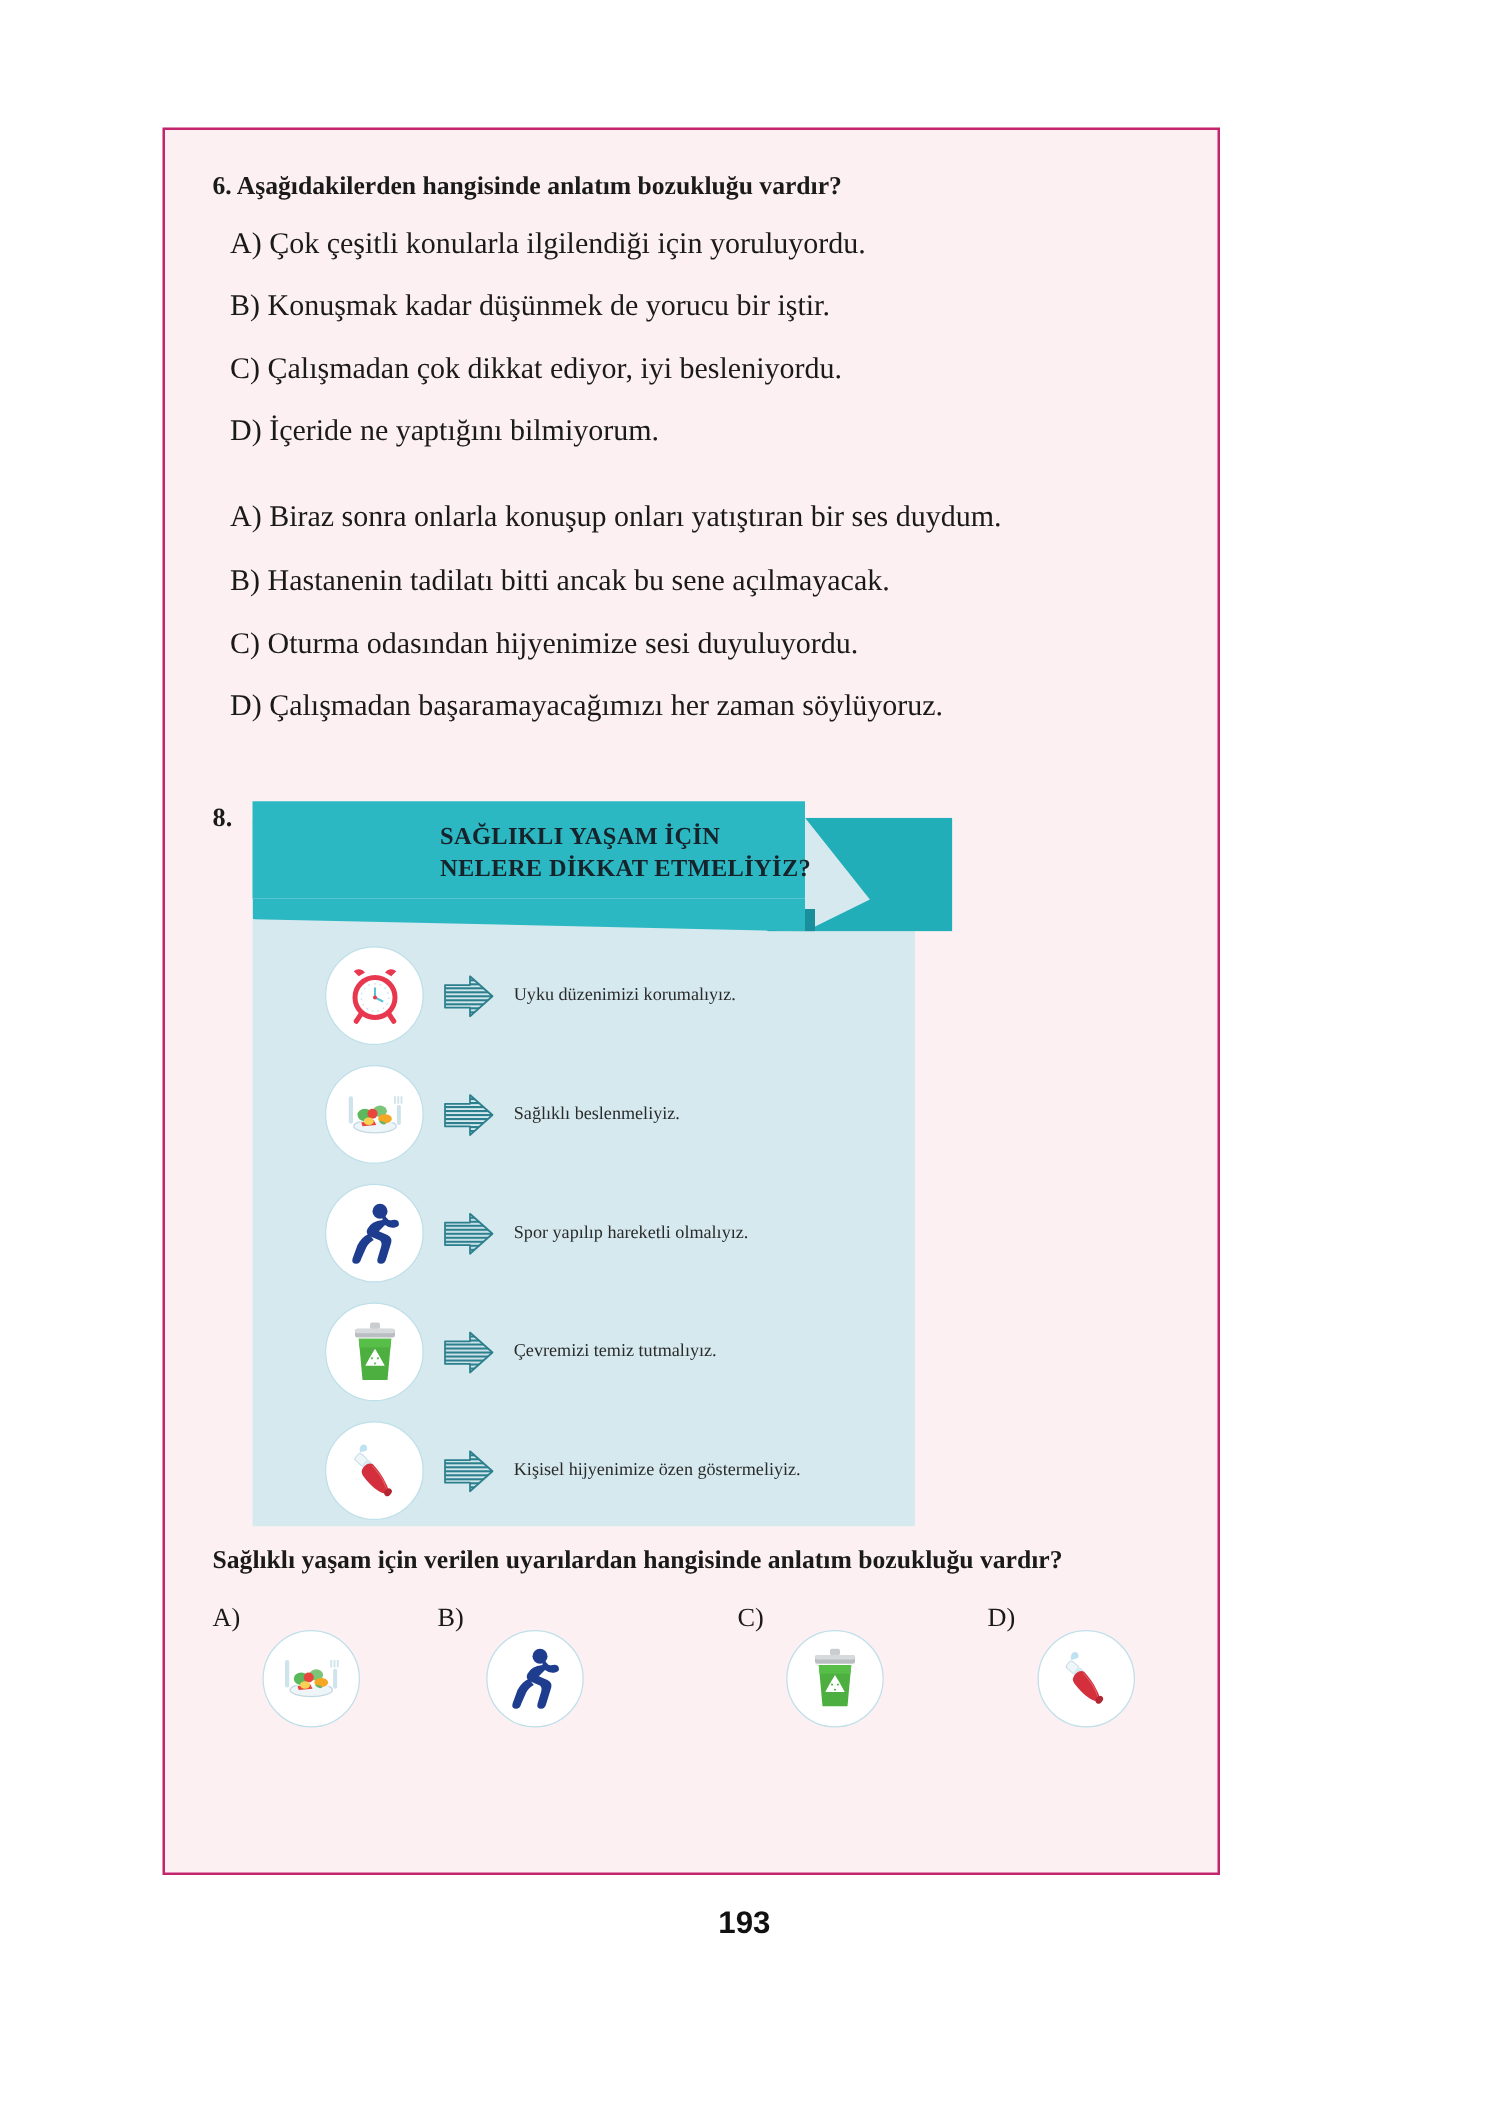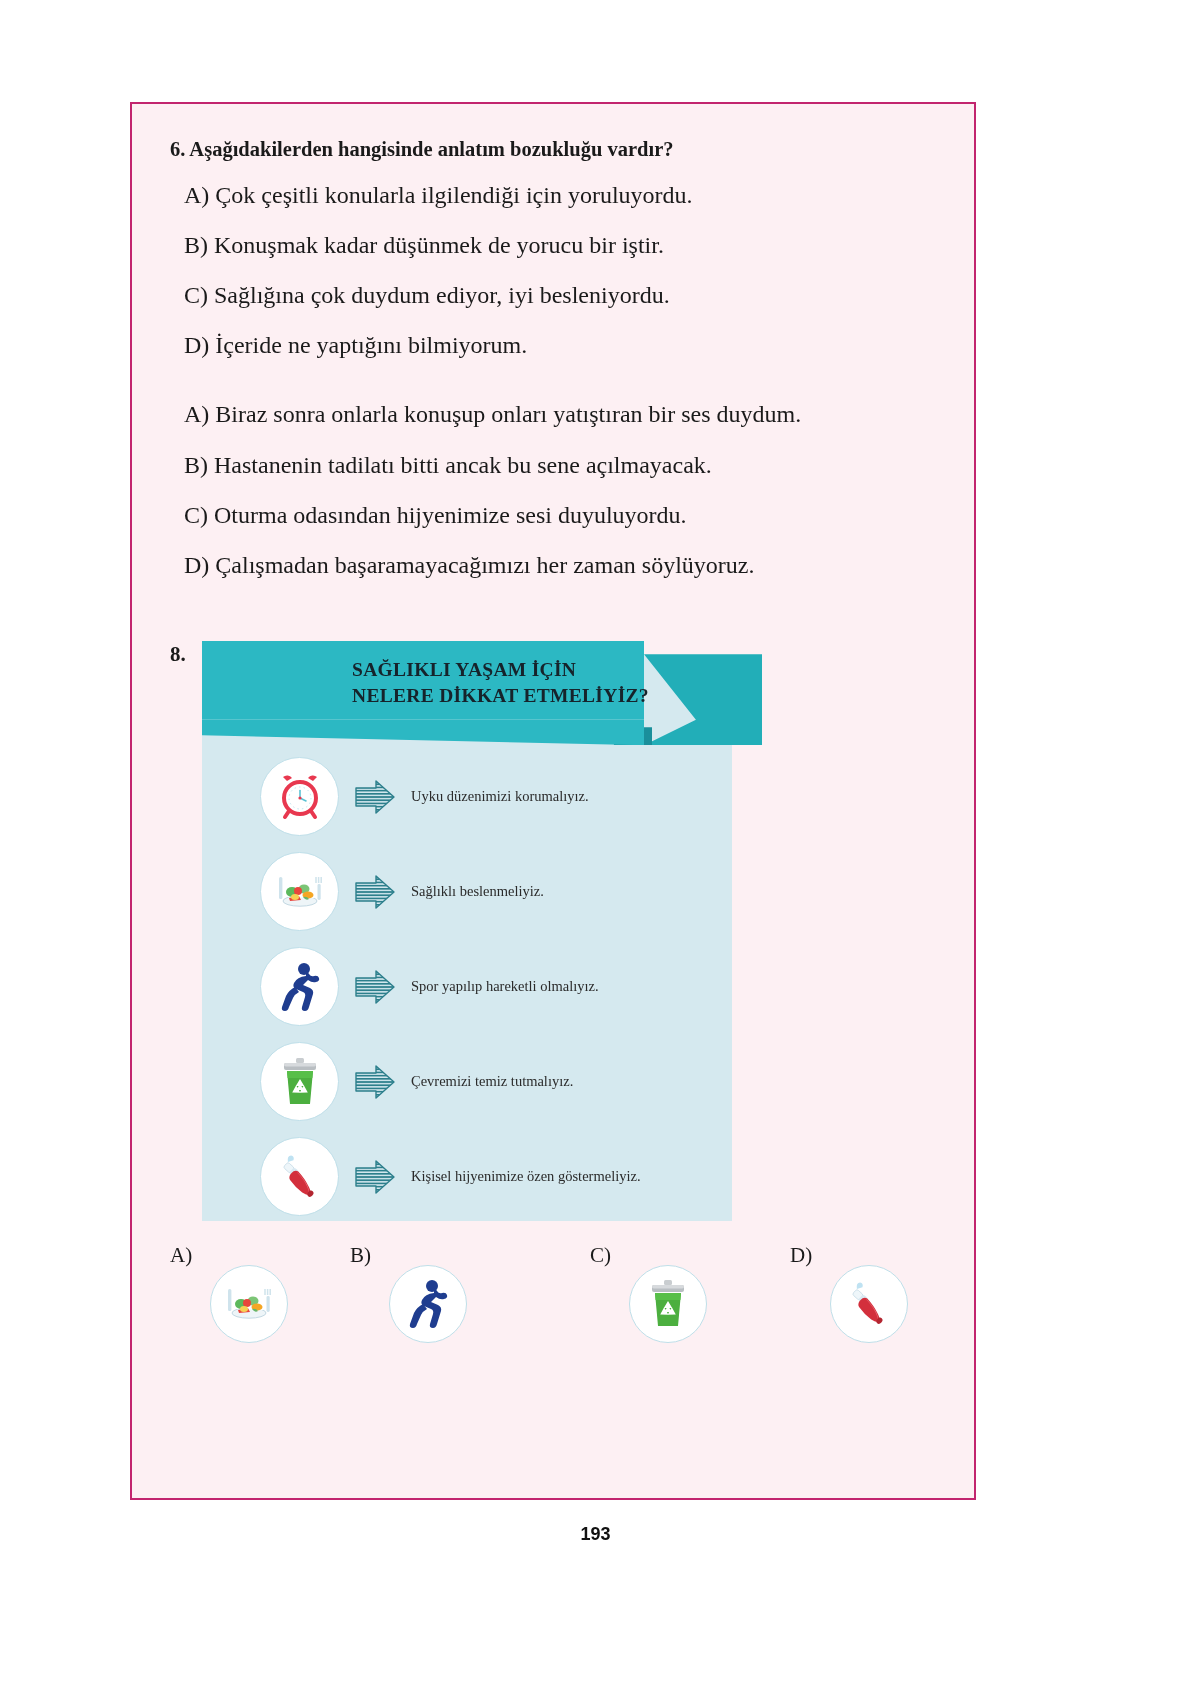--- a/index.html
+++ b/index.html
@@ -220,39 +220,39 @@
     display: flex;
     align-items: center;
     justify-content: center;
   }
   .page-number {
     position: absolute;
     left: 0;
     top: 1524px;
     width: 1191px;
     text-align: center;
-    font-size: 18px;
+    font-size: 25px;
     font-weight: bold;
     font-family: "Liberation Sans", sans-serif;
     color: #111111;
   }
 </style>
 </head>
 <body>
 
 <div class="page">
   <div class="content-frame">
     <div class="inner">
 
       <div class="q6-block">
         <p class="q-stem">6. Aşağıdakilerden hangisinde anlatım bozukluğu vardır?</p>
         <div class="q6-opts">
           <p class="opt">A) Çok çeşitli konularla ilgilendiği için yoruluyordu.</p>
           <p class="opt">B) Konuşmak kadar düşünmek de yorucu bir iştir.</p>
-          <p class="opt">C) Sağlığına çok duydum ediyor, iyi besleniyordu.</p>
+          <p class="opt">C) Çalışmadan çok dikkat ediyor, iyi besleniyordu.</p>
           <p class="opt">D) İçeride ne yaptığını bilmiyorum.</p>
         </div>
       </div>
 
       <div class="q7-block">
         <div class="q7-opts">
           <p class="opt">A) Biraz sonra onlarla konuşup onları yatıştıran bir ses duydum.</p>
           <p class="opt">B) Hastanenin tadilatı bitti ancak bu sene açılmayacak.</p>
           <p class="opt">C) Oturma odasından hijyenimize sesi duyuluyordu.</p>
           <p class="opt">D) Çalışmadan başaramayacağımızı her zaman söylüyoruz.</p>
@@ -384,20 +384,21 @@
               <svg width="44" height="40" viewBox="0 0 44 40" aria-hidden="true">
                 <path d="M3 11 L23 11 L23 4 L41 20 L23 36 L23 29 L3 29 Z" fill="url(#hatch1)" stroke="#2c7f8c" stroke-width="1.4" stroke-linejoin="round"></path>
               </svg>
             </div>
             <span class="irow-text">Kişisel hijyenimize özen göstermeliyiz.</span>
           </div>
 
         </div>
       </div>
 
+      <p class="final-q">Sağlıklı yaşam için verilen uyarılardan hangisinde anlatım bozukluğu vardır?</p>
 
       <div class="answers">
 
         <div class="ans" style="left:0px;">
           <span class="ans-label">A)</span>
           <div class="ans-circle">
             <svg width="54" height="50" viewBox="0 0 54 50" aria-hidden="true">
               <rect x="6" y="10" width="3.4" height="22" rx="1.6" fill="#cfe3ec"></rect>
               <rect x="44.5" y="17" width="3.2" height="16" rx="1.4" fill="#cfe3ec"></rect>
               <path d="M43 10 v6 M45.6 10 v6 M48.2 10 v6" stroke="#cfe3ec" stroke-width="1.5"></path>

